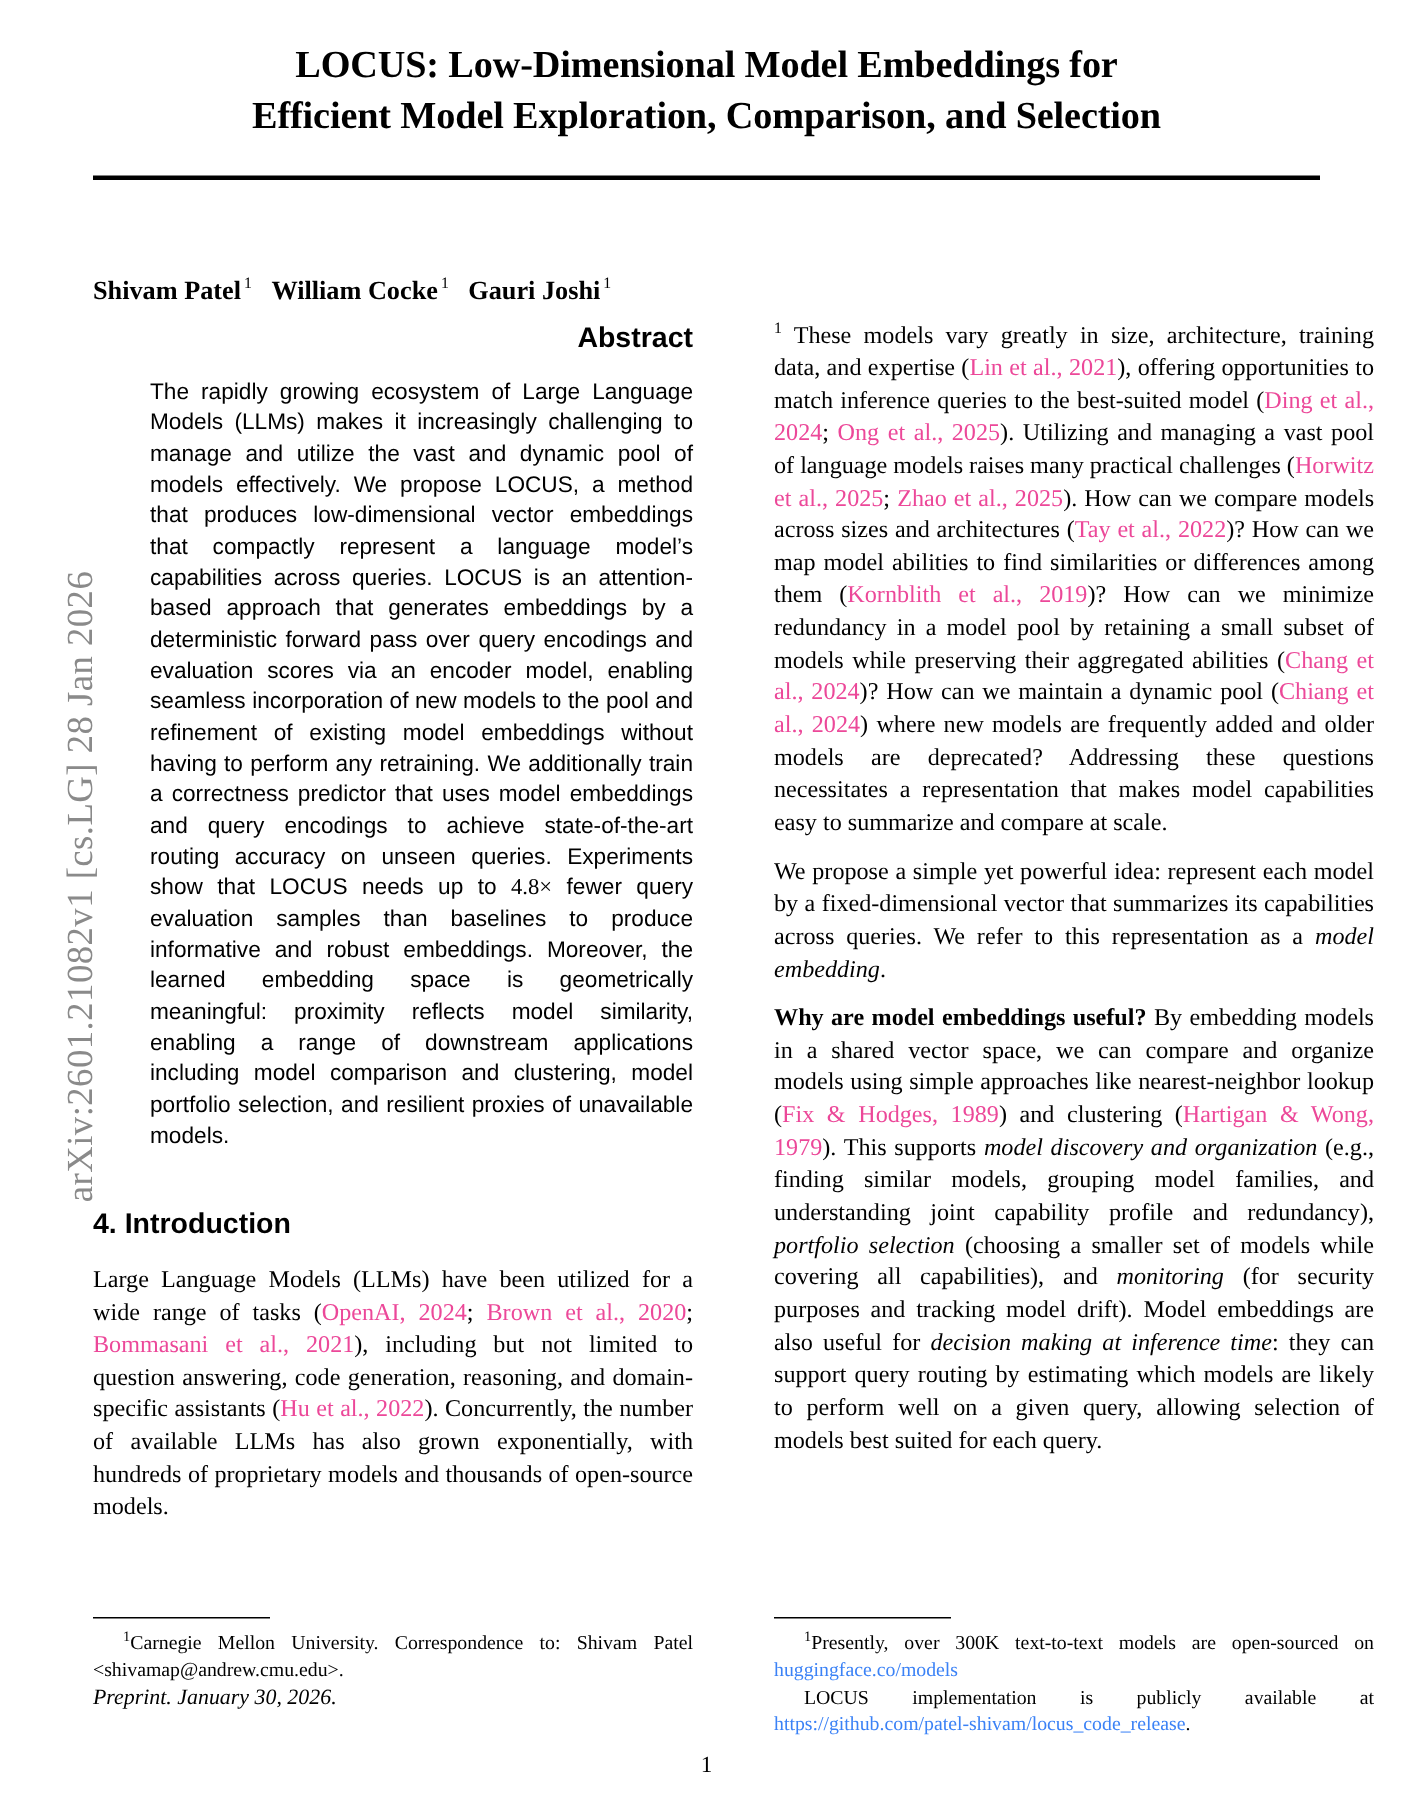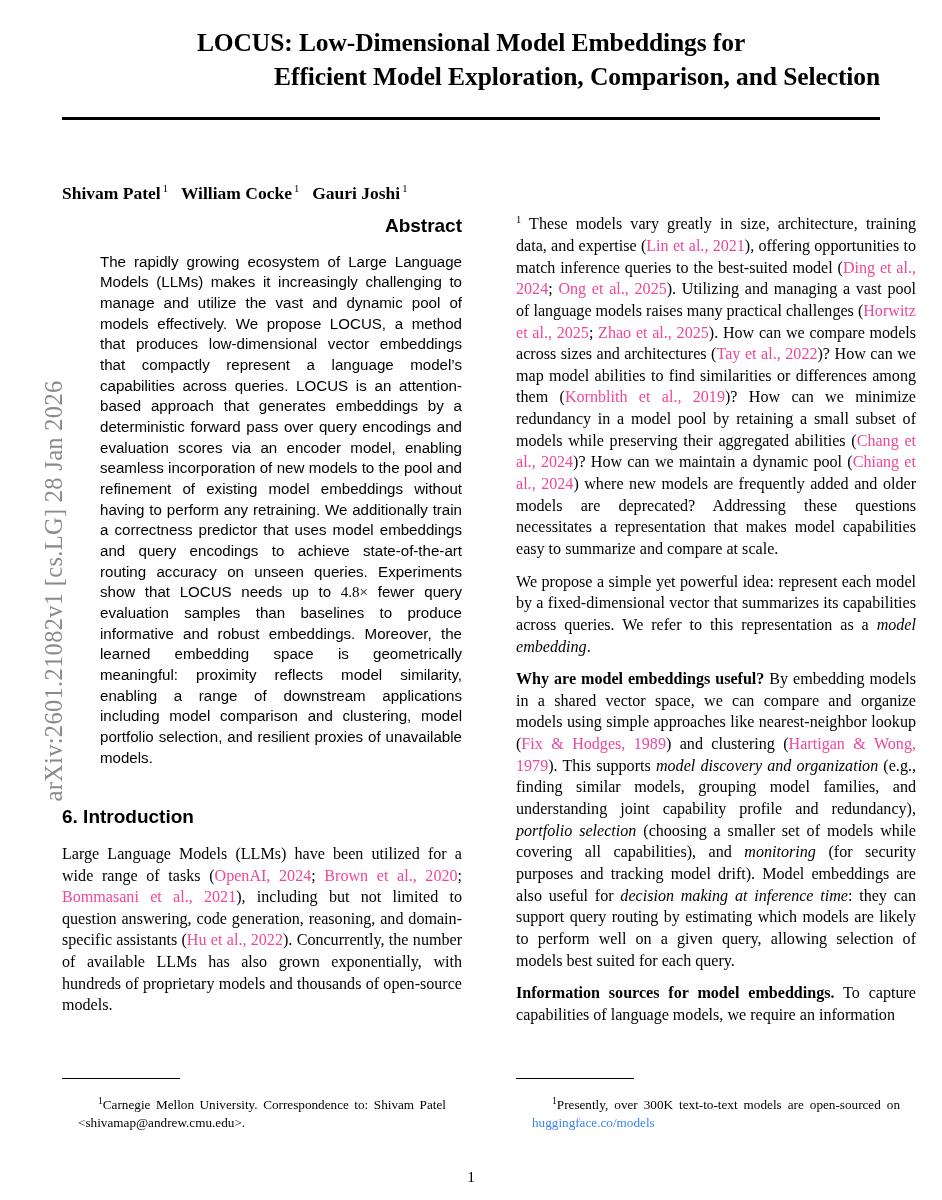--- a/index.html
+++ b/index.html
@@ -47,21 +47,21 @@
     width: 818px;
     text-align: center;
   }
   .paper-title {
     font-size: 25.5px;
     font-weight: bold;
     line-height: 1.32;
     letter-spacing: -0.1px;
     margin: 0;
   }
-  .title-line2 { display: block; text-align: right; }
+  .title-line2 { display: block; }
 
   .rule-top {
     position: absolute;
     left: 62px;
     top: 117px;
     width: 818px;
     height: 3px;
     background: #000;
   }
 
@@ -148,21 +148,21 @@
     text-align: justify;
   }
   .footnote .rule {
     width: 118px;
     height: 1.4px;
     background: #000;
     margin: 0 0 7px 0;
   }
   .fn-left  { left: 62px;  top: 1078px; }
   .fn-right { left: 516px; top: 1078px; }
-  .fn-par { margin: 16px; text-indent: 20px; }
+  .fn-par { margin: 0; text-indent: 20px; }
   .fn-par + .fn-par { margin-top: 1px; }
   .fn-mark {
     font-size: 9.6px;
     vertical-align: super;
   }
   .preprint {
     margin-top: 18px;
     font-style: italic;
     font-size: 14.6px;
     text-indent: 0;
@@ -196,43 +196,44 @@
   <div class="authors">
     <span><span>Shivam Patel</span><sup>1</sup></span><span class="sep"></span><span><span>William Cocke</span><sup>1</sup></span><span class="sep"></span><span><span>Gauri Joshi</span><sup>1</sup></span>
   </div>
 
   <div class="col col-left">
 
     <div class="abstract-head">Abstract</div>
 
     <div class="abstract-body"><span>The rapidly growing ecosystem of Large Language Models (LLMs) makes it increasingly challenging to manage and utilize the vast and dynamic pool of models effectively. We propose LOCUS, a method that produces low-dimensional vector embeddings that compactly represent a language model’s capabilities across queries. LOCUS is an attention-based approach that generates embeddings by a deterministic forward pass over query encodings and evaluation scores via an encoder model, enabling seamless incorporation of new models to the pool and refinement of existing model embeddings without having to perform any retraining. We additionally train a correctness predictor that uses model embeddings and query encodings to achieve state-of-the-art routing accuracy on unseen queries. Experiments show that LOCUS needs up to </span><span class="math">4.8×</span><span> fewer query evaluation samples than baselines to produce informative and robust embeddings. Moreover, the learned embedding space is geometrically meaningful: proximity reflects model similarity, enabling a range of downstream applications including model comparison and clustering, model portfolio selection, and resilient proxies of unavailable models.</span></div>
 
-    <h2 class="section-head">6. Introduction</h2>
+    <h2 class="section-head">4. Introduction</h2>
 
     <p class="body-par"><span>Large Language Models (LLMs) have been utilized for a wide range of tasks (</span><span class="cite">OpenAI, 2024</span><span>; </span><span class="cite">Brown et al., 2020</span><span>; </span><span class="cite">Bommasani et al., 2021</span><span>), including but not limited to question answering, code generation, reasoning, and domain-specific assistants (</span><span class="cite">Hu et al., 2022</span><span>). Concurrently, the number of available LLMs has also grown exponentially, with hundreds of proprietary models and thousands of open-source models.</span></p>
 
   </div>
 
   <div class="col col-right">
 
     <p class="body-par"><sup class="fn">1</sup><span> These models vary greatly in size, architecture, training data, and expertise (</span><span class="cite">Lin et al., 2021</span><span>), offering opportunities to match inference queries to the best-suited model (</span><span class="cite">Ding et al., 2024</span><span>; </span><span class="cite">Ong et al., 2025</span><span>). Utilizing and managing a vast pool of language models raises many practical challenges (</span><span class="cite">Horwitz et al., 2025</span><span>; </span><span class="cite">Zhao et al., 2025</span><span>). How can we compare models across sizes and architectures (</span><span class="cite">Tay et al., 2022</span><span>)? How can we map model abilities to find similarities or differences among them (</span><span class="cite">Kornblith et al., 2019</span><span>)? How can we minimize redundancy in a model pool by retaining a small subset of models while preserving their aggregated abilities (</span><span class="cite">Chang et al., 2024</span><span>)? How can we maintain a dynamic pool (</span><span class="cite">Chiang et al., 2024</span><span>) where new models are frequently added and older models are deprecated? Addressing these questions necessitates a representation that makes model capabilities easy to summarize and compare at scale.</span></p>
 
     <p class="body-par"><span>We propose a simple yet powerful idea: represent each model by a fixed-dimensional vector that summarizes its capabilities across queries. We refer to this representation as a </span><em>model embedding</em><span>.</span></p>
 
     <p class="body-par"><span class="runin">Why are model embeddings useful?</span><span> By embedding models in a shared vector space, we can compare and organize models using simple approaches like nearest-neighbor lookup (</span><span class="cite">Fix &amp; Hodges, 1989</span><span>) and clustering (</span><span class="cite">Hartigan &amp; Wong, 1979</span><span>). This supports </span><em>model discovery and organization</em><span> (e.g., finding similar models, grouping model families, and understanding joint capability profile and redundancy), </span><em>portfolio selection</em><span> (choosing a smaller set of models while covering all capabilities), and </span><em>monitoring</em><span> (for security purposes and tracking model drift). Model embeddings are also useful for </span><em>decision making at inference time</em><span>: they can support query routing by estimating which models are likely to perform well on a given query, allowing selection of models best suited for each query.</span></p>
 
-    <p class="body-par tight"><span class="runin">Information sources for model embeddings.</span><span> To capture capabilities of language models, we require an information</span></p>
 
   </div>
 
   <div class="footnote fn-left">
     <div class="rule"></div>
     <p class="fn-par"><span class="fn-mark">1</span><span>Carnegie Mellon University. Correspondence to: Shivam Patel &lt;shivamap@andrew.cmu.edu&gt;.</span></p>
+    <p class="fn-par preprint">Preprint. January 30, 2026.</p>
   </div>
 
   <div class="footnote fn-right">
     <div class="rule"></div>
     <p class="fn-par"><span class="fn-mark">1</span><span>Presently, over 300K text-to-text models are open-sourced on </span><span class="lnk">huggingface.co/models</span></p>
+    <p class="fn-par"><span>LOCUS implementation is publicly available at </span><span class="lnk">https://github.com/patel-shivam/locus_code_release</span><span>.</span></p>
   </div>
 
   <div class="page-number">1</div>
 
 </div>
 
 </body></html>

